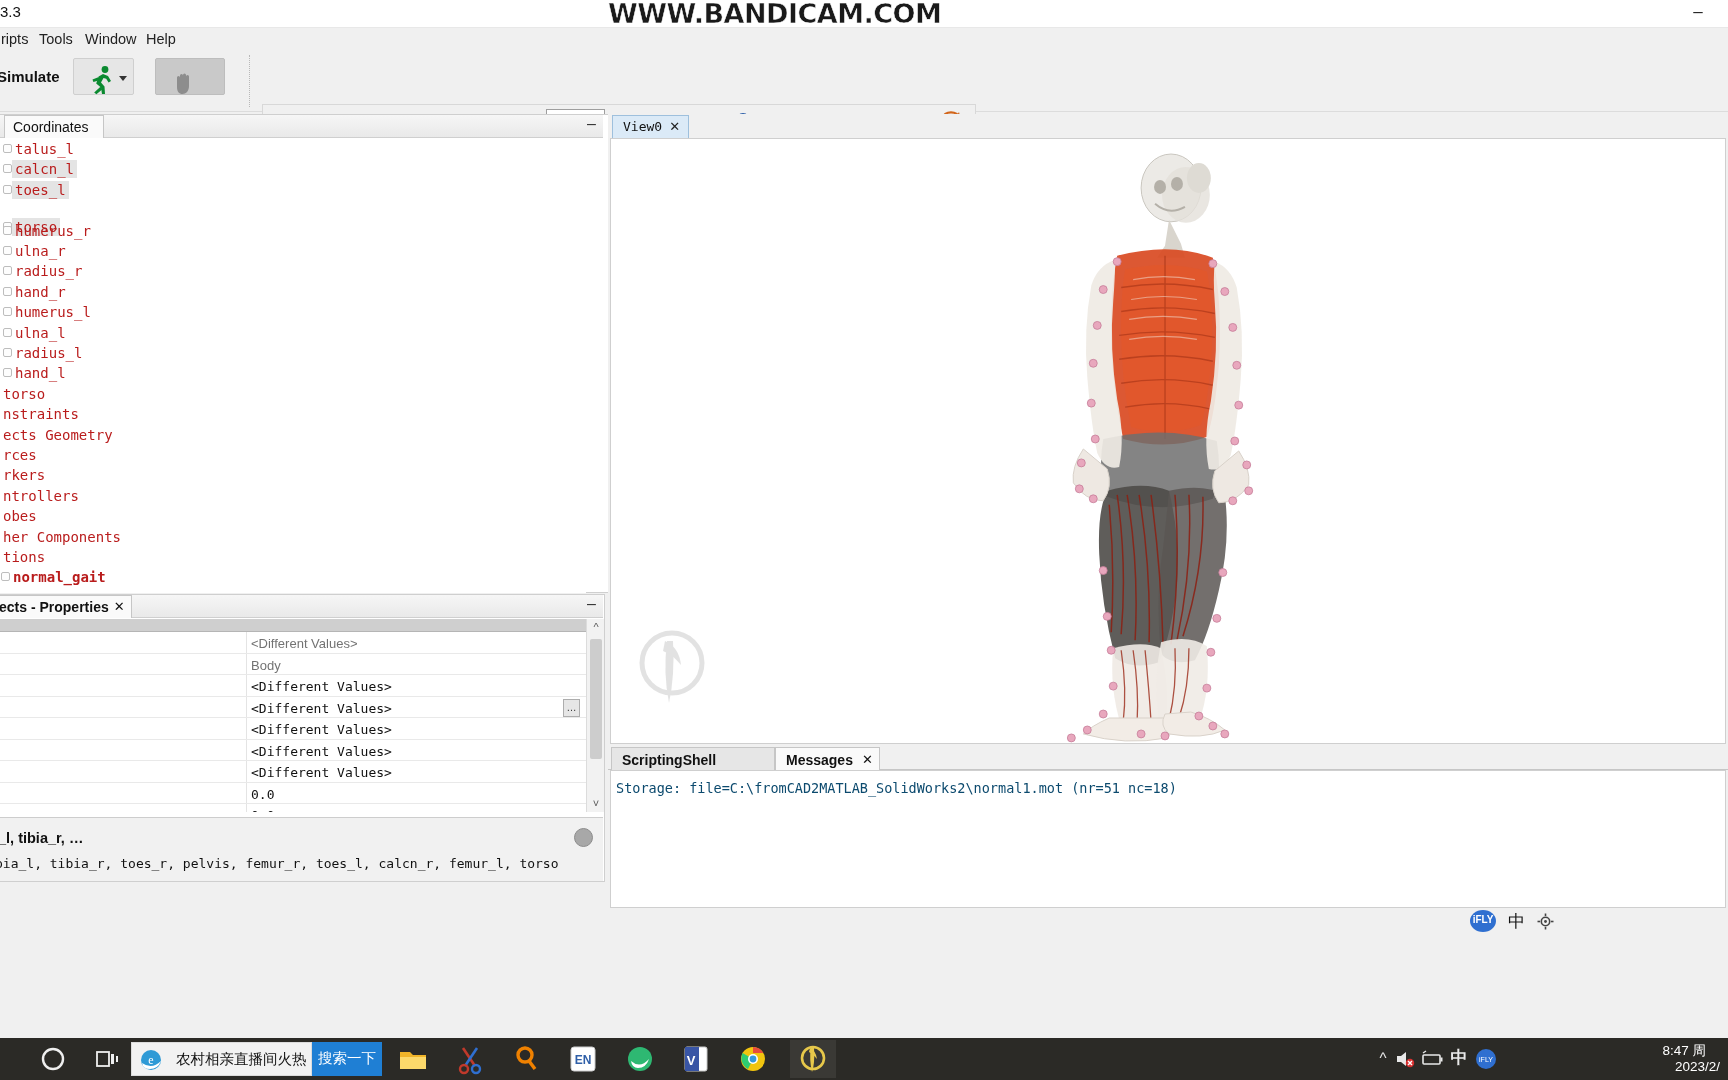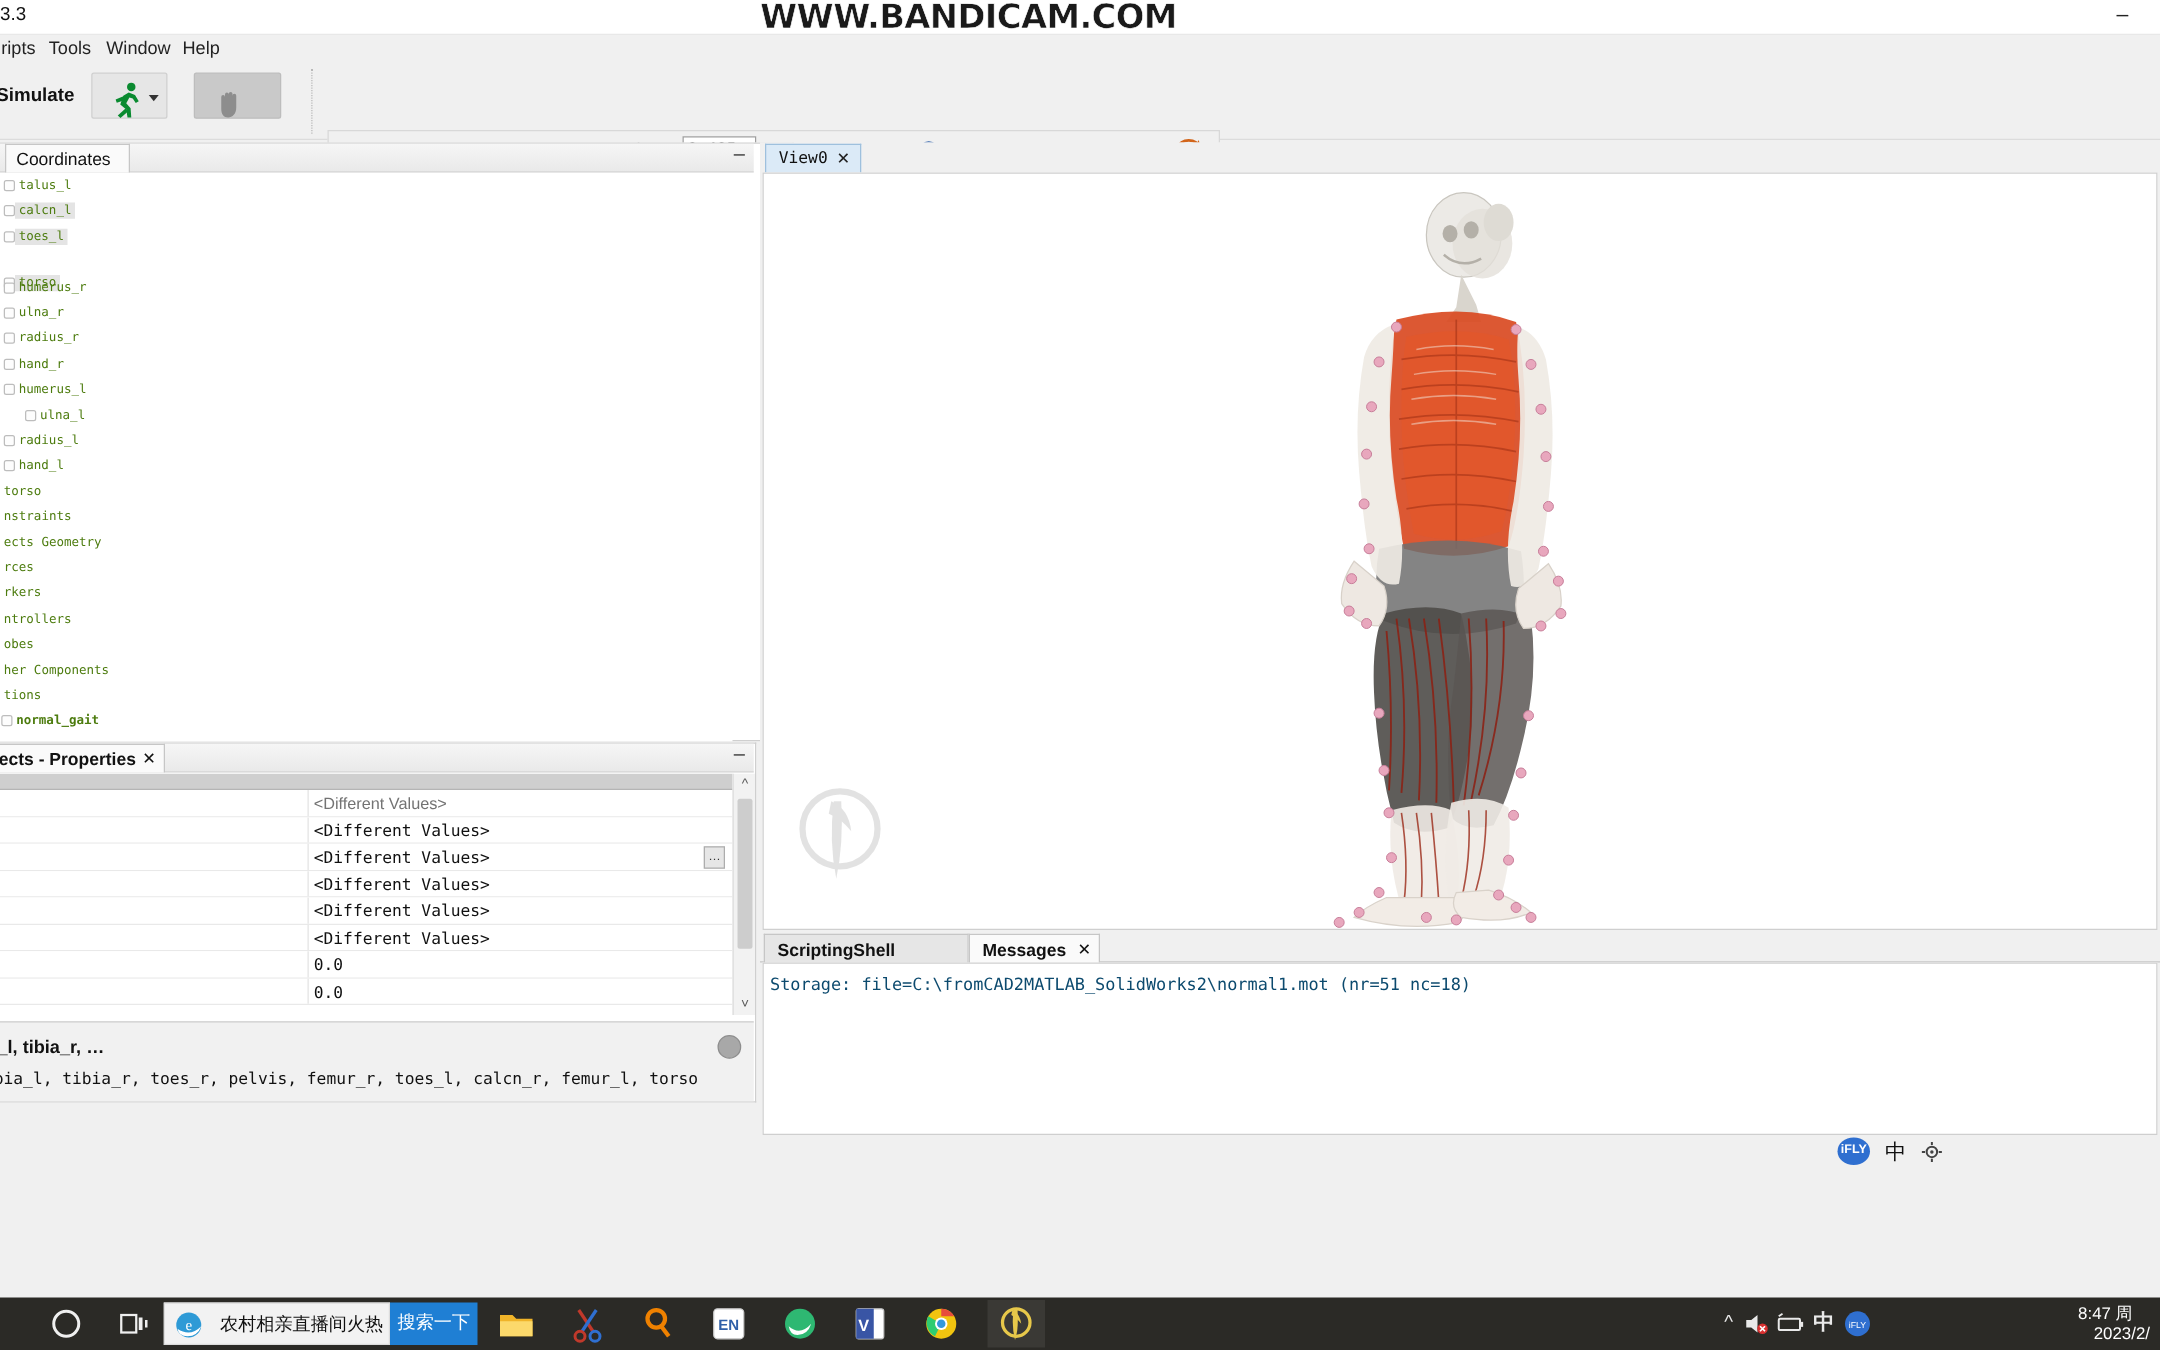--- a/index.html
+++ b/index.html
@@ -155,21 +155,21 @@
   .nav-min {
     position: absolute; right: 7px; top: 2px; font-size: 16px; color: #333;
     line-height: 14px;
   }
   .tree {
     position: absolute; left: 0; top: 24px; width: 586px; height: 454px;
     background: #fff; overflow: hidden;
   }
   .tnode {
     position: absolute; left: 0; height: 20px; white-space: nowrap;
-    font-family: "DejaVu Sans Mono", monospace; font-size: 10px; color: #4d7c0f;
+    font-family: "DejaVu Sans Mono", monospace; font-size: 14px; color: #b91c1c;
     line-height: 20px;
   }
   .tnode .lbl { padding: 1px 3px; }
   .tnode.sel .lbl { background: #e4e4e4; }
   .tnode.bold .lbl { font-weight: bold; }
   .tnode .knob {
     position: absolute; left: -9px; top: 5px; width: 9px; height: 9px;
     border: 1px solid #bdbdbd; background: #fdfdfd; border-radius: 2px;
   }
   .vscroll {
@@ -490,21 +490,21 @@
     <div class="tree" id="tree-host">
         <div class="tnode" style="top: 0px; left: 12px;"><span class="knob"></span><span class="lbl">talus_l</span></div>
         <div class="tnode sel" style="top: 20.4px; left: 12px;"><span class="knob"></span><span class="lbl">calcn_l</span></div>
         <div class="tnode sel" style="top: 40.8px; left: 12px;"><span class="knob"></span><span class="lbl">toes_l</span></div>
         <div class="tnode sel" style="top: 78px; left: 12px;"><span class="knob"></span><span class="lbl">torso</span></div>
         <div class="tnode" style="top: 81.6px; left: 12px;"><span class="knob"></span><span class="lbl">humerus_r</span></div>
         <div class="tnode" style="top: 102px; left: 12px;"><span class="knob"></span><span class="lbl">ulna_r</span></div>
         <div class="tnode" style="top: 122.4px; left: 12px;"><span class="knob"></span><span class="lbl">radius_r</span></div>
         <div class="tnode" style="top: 142.8px; left: 12px;"><span class="knob"></span><span class="lbl">hand_r</span></div>
         <div class="tnode" style="top: 163.2px; left: 12px;"><span class="knob"></span><span class="lbl">humerus_l</span></div>
-        <div class="tnode" style="top: 183.6px; left: 12px; margin-left: 17px;"><span class="knob"></span><span class="lbl">ulna_l</span></div>
+        <div class="tnode" style="top: 183.6px; left: 12px;"><span class="knob"></span><span class="lbl">ulna_l</span></div>
         <div class="tnode" style="top: 204px; left: 12px;"><span class="knob"></span><span class="lbl">radius_l</span></div>
         <div class="tnode" style="top: 224.4px; left: 12px;"><span class="knob"></span><span class="lbl">hand_l</span></div>
         <div class="tnode" style="top: 244.8px; left: 0px;"><span class="lbl">torso</span></div>
         <div class="tnode" style="top: 265.2px; left: 0px;"><span class="lbl">nstraints</span></div>
         <div class="tnode" style="top: 285.6px; left: 0px;"><span class="lbl">ects Geometry</span></div>
         <div class="tnode" style="top: 306px; left: 0px;"><span class="lbl">rces</span></div>
         <div class="tnode" style="top: 326.4px; left: 0px;"><span class="lbl">rkers</span></div>
         <div class="tnode" style="top: 346.8px; left: 0px;"><span class="lbl">ntrollers</span></div>
         <div class="tnode" style="top: 367.2px; left: 0px;"><span class="lbl">obes</span></div>
         <div class="tnode" style="top: 387.6px; left: 0px;"><span class="lbl">her Components</span></div>
@@ -527,20 +527,24 @@
       </div>
       <div class="nav-min">–</div>
     </div>
 
     <div class="props-head"></div>
 
     <div class="prop-grid" id="prop-host">
         <div class="prow">
           <div class="cellA"></div>
           <div class="cellB"><span class="v-grey">&lt;Different Values&gt;</span></div>
+        </div>
+        <div class="prow">
+          <div class="cellA"></div>
+          <div class="cellB"><span class="v-grey">Body</span></div>
         </div>
         <div class="prow">
           <div class="cellA"></div>
           <div class="cellB"><span class="v-mono">&lt;Different Values&gt;</span></div>
         </div>
         <div class="prow">
           <div class="cellA"></div>
           <div class="cellB"><span class="v-mono">&lt;Different Values&gt;</span><span class="dots-btn">…</span></div>
         </div>
         <div class="prow">

